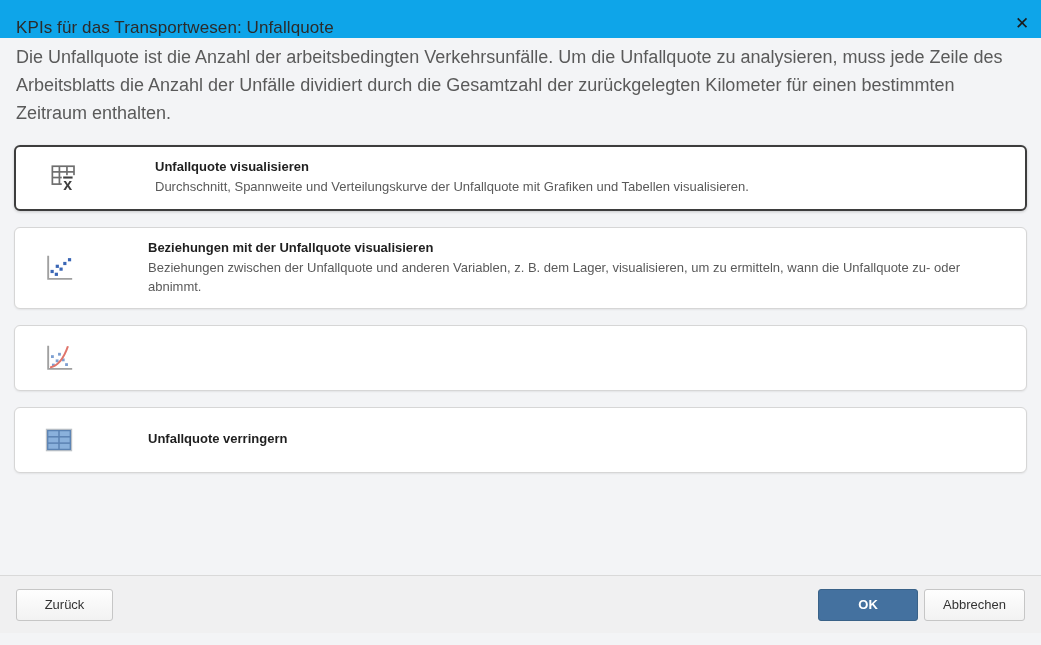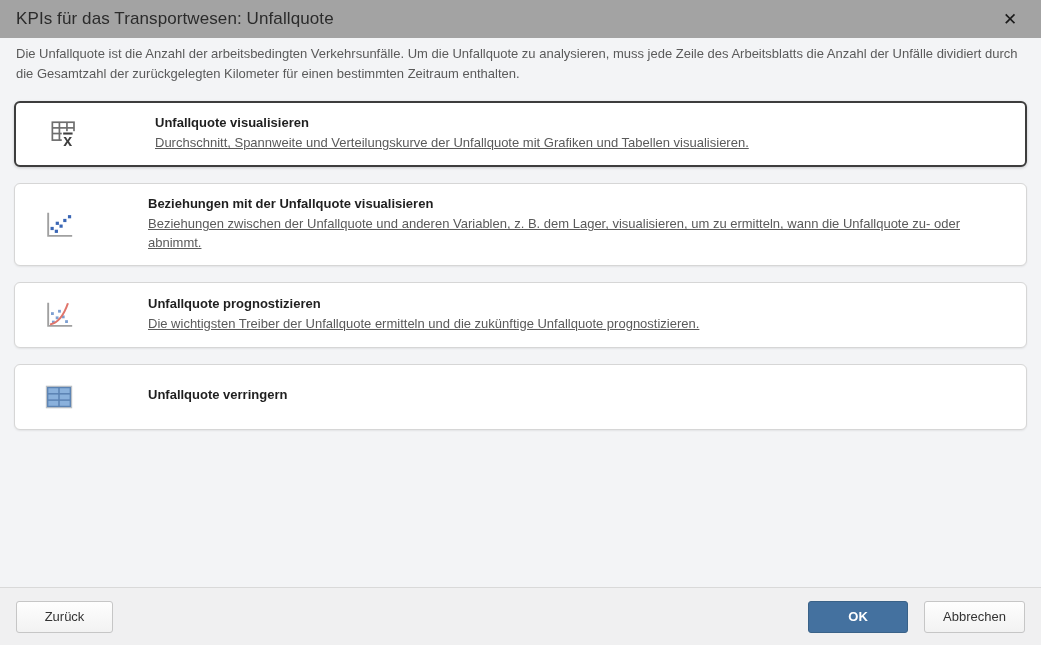--- a/index.html
+++ b/index.html
@@ -11,24 +11,24 @@
   }
   .app {
     position: relative;
     width: 1041px;
     height: 645px;
     background: #f3f4f6;
   }
   
   .titlebar {
     display: flex;
-    align-items: center;
+    align-items: flex-end;
     height: 38px;
-    background: #a3a3a3;
-    padding: 0 16px 0 16px;
+    background: #0ea5e9;
+    padding: 0 4px 0 16px;
   }
   .titlebar h1 {
     font-size: 17px;
     font-weight: 400;
     color: #2b2b2b;
     letter-spacing: 0.1px;
   }
   .close-btn {
     margin-left: auto;
     width: 30px; height: 30px;
@@ -44,21 +44,21 @@
   .content { padding: 0 16px; }
   .intro h2 {
     margin-top: 14px;
     font-size: 15px;
     font-weight: 700;
     color: #1f1f1f;
   }
   .intro p {
     margin-top: 6px;
     margin-bottom: 17px;
-    font-size: 13px;
+    font-size: 18px;
     line-height: 1.55;
     color: #5a5a5a;
     max-width: 1010px;
   }
   
   .options {
     display: flex;
     flex-direction: column;
     gap: 16px;
     margin-left: -2px;
@@ -92,26 +92,25 @@
   .card-title {
     font-size: 13px;
     font-weight: 700;
     color: #1f1f1f;
     margin-bottom: 4px;
   }
   .card-desc {
     font-size: 13px;
     line-height: 1.45;
     color: #5a5a5a;
-    text-decoration: underline;
   }
   
   .footer {
     position: absolute;
-    left: 0; right: 0; bottom: 0;
+    left: 0; right: 0; bottom: 12px;
     height: 58px;
     background: #f0f0f1;
     border-top: 1px solid #d9d9d9;
     display: flex;
     align-items: center;
     padding: 0 16px;
   }
   .btn {
     height: 32px;
     min-width: 97px;
@@ -120,21 +119,21 @@
     font-size: 13px;
     color: #333333;
     background: linear-gradient(#fefefe, #f2f2f2);
     border: 1px solid #c6c6c6;
     border-radius: 3px;
     cursor: pointer;
   }
   .btn-right-group {
     margin-left: auto;
     display: flex;
-    gap: 16px;
+    gap: 6px;
   }
   .btn.primary {
     min-width: 100px;
     background: #44719f;
     border-color: #3a6288;
     color: #ffffff;
     font-weight: 600;
   }
 </style>
 </head>
@@ -209,24 +208,20 @@
           <rect x="9.5" y="23" width="3" height="3"></rect>
           <rect x="13.5" y="18.5" width="3" height="3"></rect>
           <rect x="16" y="11.5" width="3" height="3"></rect>
           <rect x="20" y="17.5" width="3" height="3"></rect>
           <rect x="23.5" y="22.5" width="3" height="3"></rect>
         </g>
         <path d="M7.5 27 C 16 25.5 21.5 19 26.5 4.5" stroke="#e0756b" stroke-width="2.2" fill="none"></path>
       </svg>
 
     </span>
-    <span class="card-text">
-      <div class="card-title">Unfallquote prognostizieren</div>
-      <div class="card-desc">Die wichtigsten Treiber der Unfallquote ermitteln und die zukünftige Unfallquote prognostizieren.</div>
-    </span>
   </div>
 
   <div class="card">
     <span class="icon-box">
 
       <svg viewBox="0 0 34 34" width="32" height="32">
         <rect x="3" y="5" width="28" height="24" fill="#bcc1c6"></rect>
         <rect x="5" y="7" width="24" height="20" fill="#8ab1dc" stroke="#5b83b3" stroke-width="1.4"></rect>
         <line x1="17" y1="7" x2="17" y2="27" stroke="#5b83b3" stroke-width="1.6"></line>
         <line x1="5" y1="13.6" x2="29" y2="13.6" stroke="#5b83b3" stroke-width="1.6"></line>

